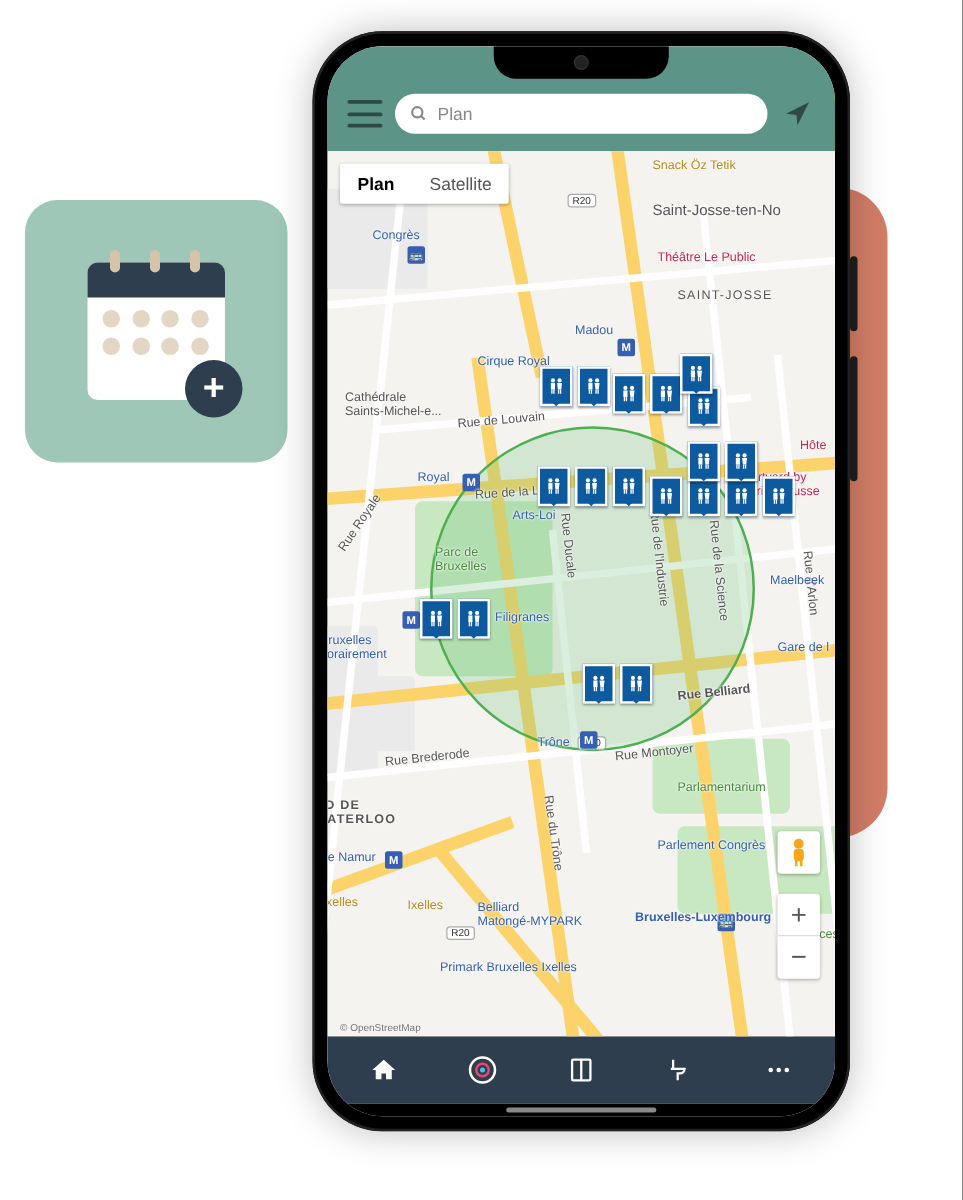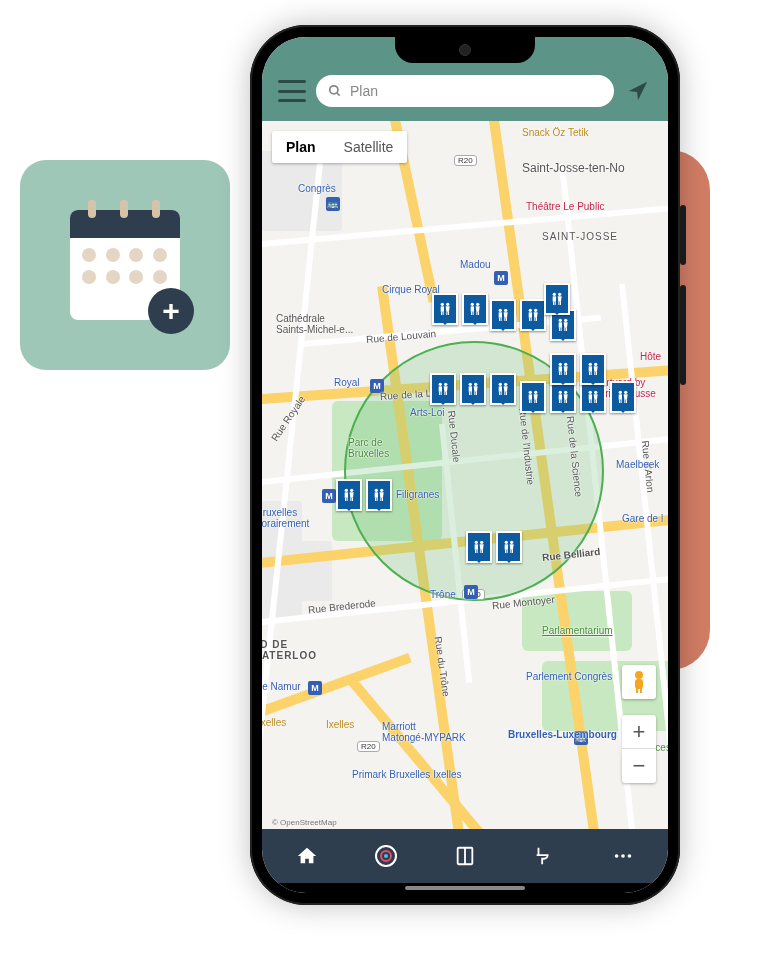--- a/index.html
+++ b/index.html
@@ -219,29 +219,29 @@
 Marriott Brusse</div>
         <div class="poi blue" style="left:354px;top:338px;">Maelbeek</div>
         <div class="poi blue" style="left:360px;top:392px;text-align:right;">Gare de l</div>
         <div class="poi" style="left:0px;top:292px;transform:rotate(-56deg);">Rue Royale</div>
         <div class="poi blue" style="left:-6px;top:386px;white-space:pre;">Bruxelles
 porairement</div>
         <div class="poi" style="left:280px;top:428px;transform:rotate(-6deg);font-weight:600;">Rue Belliard</div>
         <div class="poi blue" style="left:168px;top:468px;">Trône</div>
         <div class="poi" style="left:230px;top:476px;transform:rotate(-6deg);">Rue Montoyer</div>
         <div class="poi" style="left:46px;top:480px;transform:rotate(-6deg);">Rue Brederode</div>
-        <div class="poi green" style="left:280px;top:504px;text-decoration:underline;">Parlamentarium</div>
+        <div class="poi green" style="left:280px;top:504px;">Parlamentarium</div>
         <div class="poi" style="left:-10px;top:518px;white-space:pre;font-weight:600;letter-spacing:1px;">BD DE
 WATERLOO</div>
         <div class="poi blue" style="left:264px;top:550px;">Parlement Congrès</div>
         <div class="poi blue" style="left:-2px;top:560px;">le Namur</div>
         <div class="poi" style="left:150px;top:540px;transform:rotate(82deg);">Rue du Trône</div>
         <div class="poi gold" style="left:-4px;top:596px;">Ixelles</div>
         <div class="poi gold" style="left:64px;top:598px;">Ixelles</div>
-        <div class="poi blue" style="left:120px;top:600px;white-space:pre;">Marriott
+        <div class="poi blue" style="left:120px;top:600px;white-space:pre;">Belliard
 Matongé-MYPARK</div>
         <div class="poi blue" style="left:246px;top:608px;font-weight:bold;">Bruxelles-Luxembourg</div>
         <div class="poi green" style="left:370px;top:610px;white-space:pre;">Musé
 sciences n</div>
         <div class="poi blue" style="left:90px;top:648px;">Primark Bruxelles Ixelles</div>
 
         <div id="markers-container">
             <div class="marker" style="left: 170px; top: 172px;">
               <svg viewBox="0 0 24 24">
                 <circle cx="8" cy="5" r="2.5"></circle>

